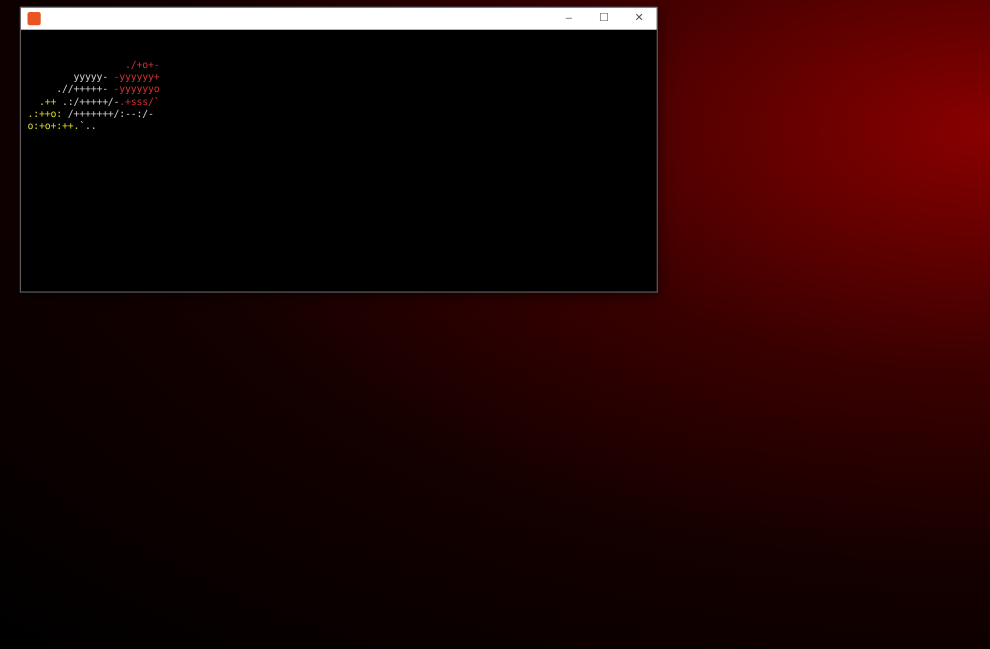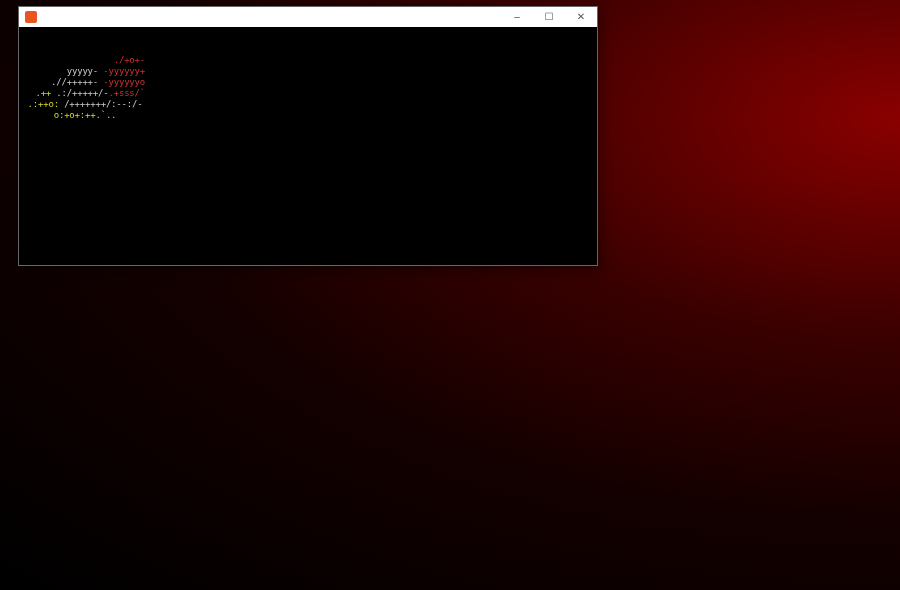--- a/index.html
+++ b/index.html
@@ -35,21 +35,21 @@
     width:32px; height:20px;
     display:flex; align-items:center; justify-content:center;
     font-size:10px; color:#555; cursor:default;
   }
   .termbody {
     padding:4px 6px;
     white-space:pre;
     color:#c9c9c9;
     overflow:hidden;
   }
-  .termbody .row { display:flex;text-align:center; }
+  .termbody .row { display:flex; }
   .termbody .art { color:#aaa; }
   .ubuntu .art { font-size:9px; letter-spacing:-.2px;}
   .ubuntu .y{color:#d7d72e;} .ubuntu .r{color:#c33;} .ubuntu .w{color:#ccc;}
 </style>
 </head>
 <body>
 
 <div class="win ubuntu" style="left:18px; top:6px; width:580px; height:260px;">
   <div class="titlebar">
     <span class="favicon" style="background:#e95420;"></span>

